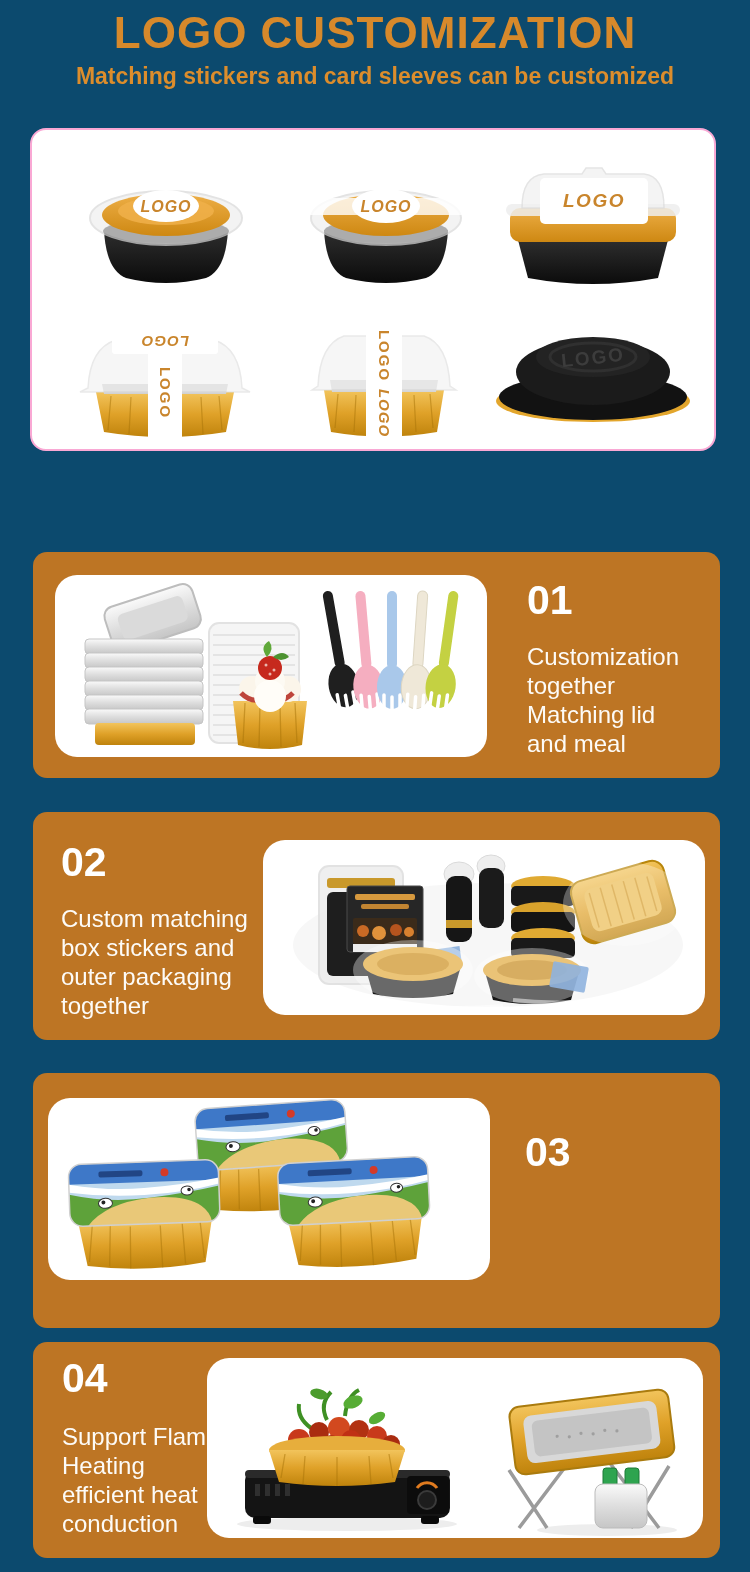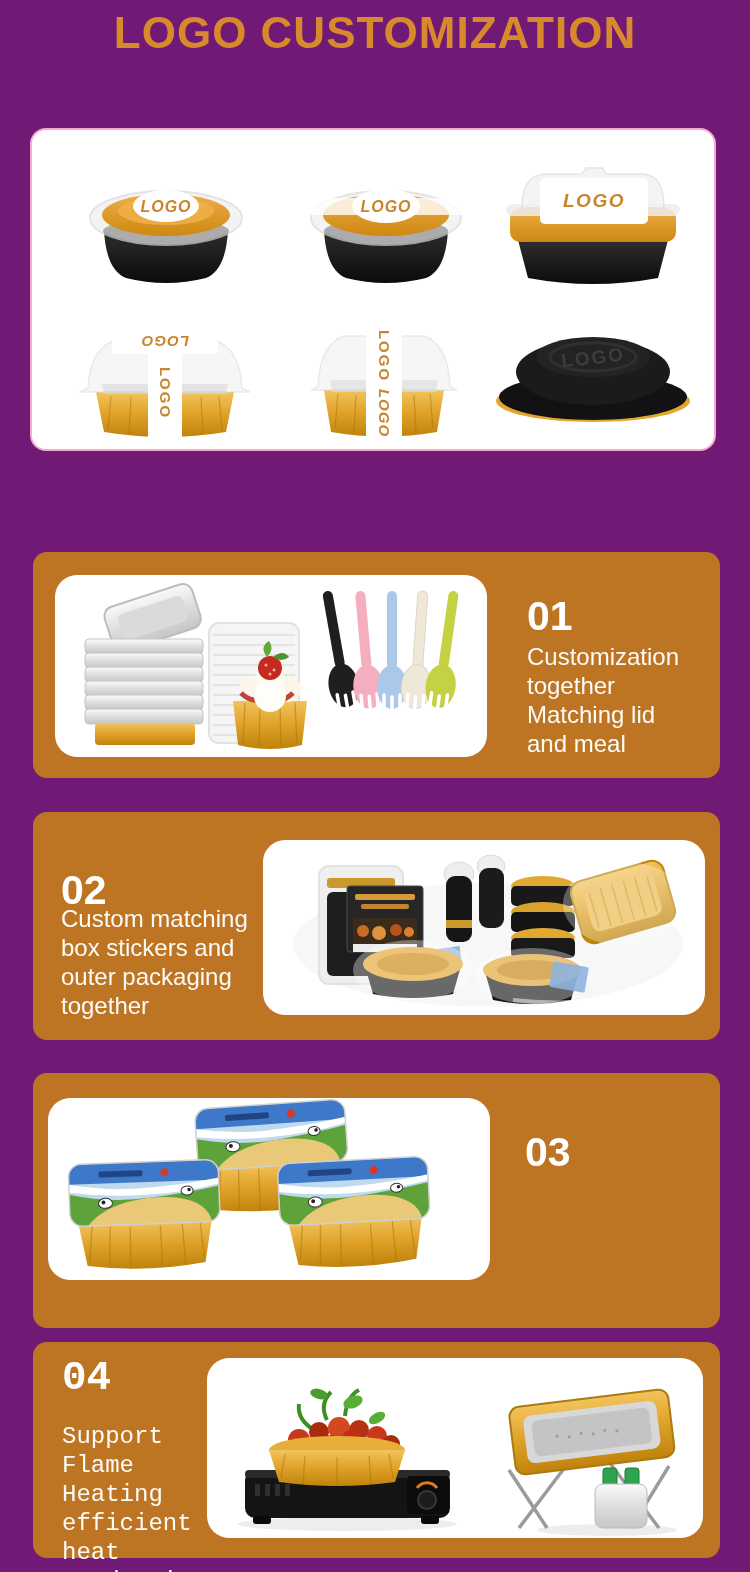--- a/index.html
+++ b/index.html
@@ -1,17 +1,17 @@
 <!DOCTYPE html>
 <html><head>
 <meta charset="utf-8">
 <style>
   html,body { margin:0; padding:0; background:#ffffff; }
   body { font-family:"Liberation Sans", sans-serif; }
-  .page { position:relative; width:750px; height:1572px; background:#701a75; overflow:hidden; margin:0 auto; }
+  .page { position:relative; width:750px; height:1572px; background:#0c4a6e; overflow:hidden; margin:0 auto; }
 
   .title { position:absolute; top:8px; left:0; width:750px; margin:0; text-align:center;
            font-size:44px; font-weight:800; letter-spacing:1px; color:#D7892B; }
   .subtitle { position:absolute; top:63px; left:0; width:750px; text-align:center;
               font-size:23px; font-weight:700; color:#DC8D2C; }
 
   .showcase { position:absolute; left:30px; top:128px; width:686px; height:323px;
               background:#fff; border:2px solid #f9a8d4; border-radius:16px; box-sizing:border-box; }
   .product { position:absolute; }
   .product svg { display:block; width:100%; height:100%; }
@@ -71,20 +71,21 @@
         <circle cx="96" cy="11" r="4" fill="#D43A28"></circle>
       </g>
       <rect x="0" y="0" width="150" height="62" rx="13" fill="none" stroke="#D0D0D0" stroke-width="1.5"></rect>
     </g>
   </defs>
 </svg>
 
 <div class="page">
 
   <h1 class="title">LOGO CUSTOMIZATION</h1>
+  <div class="subtitle">Matching stickers and card sleeves can be customized</div>
 
   <div class="showcase">
 
     <div class="product" style="left:28px; top:24px; width:212px; height:138px;">
       <svg viewBox="0 0 212 138">
         <path d="M44,76 Q46,116 66,124 Q106,134 146,124 Q166,116 168,76 Z" fill="url(#gBlack)"></path>
         <ellipse cx="106" cy="77" rx="63" ry="12" fill="#101010"></ellipse>
         <ellipse cx="106" cy="64" rx="76" ry="27" fill="#EFEFEF" opacity="0.7" stroke="#D8D8D8" stroke-width="2"></ellipse>
         <ellipse cx="106" cy="61" rx="64" ry="21" fill="url(#gAmber)"></ellipse>
         <ellipse cx="106" cy="57" rx="48" ry="14" fill="#F0B04A" opacity="0.85"></ellipse>
@@ -211,29 +212,29 @@
             <path d="M-8,104 L-8,117 M0,106 L0,119 M8,104 L8,117" stroke="#FFFFFF" stroke-width="3.5" stroke-linecap="round"></path>
           </g>
           <g transform="translate(399,16) rotate(8)">
             <rect x="-5" y="0" width="10" height="78" rx="5" fill="#C4D142"></rect>
             <ellipse cx="0" cy="96" rx="15" ry="22" fill="#C4D142"></ellipse>
             <path d="M-8,104 L-8,117 M0,106 L0,119 M8,104 L8,117" stroke="#FFFFFF" stroke-width="3.5" stroke-linecap="round"></path>
           </g>
         </g>
       </svg>
     </div>
-    <div class="num" style="left:494px; top:26px;margin-top:16px;">01</div>
+    <div class="num" style="left:494px; top:26px;">01</div>
     <div class="desc" style="left:494px; top:90px; width:185px;">Customization
 together
 Matching lid
 and meal</div>
   </section>
 
   <section class="card" style="top:812px; height:228px;">
-    <div class="num" style="left:28px; top:28px;margin-top:28px;">02</div>
+    <div class="num" style="left:28px; top:28px;">02</div>
     <div class="desc" style="left:28px; top:92px; width:200px;">Custom matching
 box stickers and
 outer packaging
 together</div>
     <div class="photo" style="left:230px; top:28px; width:442px; height:175px;">
       <svg viewBox="0 0 442 175">
         <ellipse cx="225" cy="105" rx="195" ry="62" fill="#F1F1F1" opacity="0.55"></ellipse>
         <g>
           <rect x="56" y="26" width="84" height="118" rx="10" fill="#ECECEC" opacity="0.8" stroke="#DCDCDC" stroke-width="2"></rect>
           <rect x="64" y="38" width="68" height="10" rx="3" fill="#C9992B"></rect>
@@ -294,21 +295,21 @@
     <div class="photo" style="left:15px; top:25px; width:442px; height:182px;">
       <svg viewBox="0 0 442 182">
         <use href="#printedPan" transform="translate(150,6) rotate(-4 75 56)"></use>
         <use href="#printedPan" transform="translate(22,64) rotate(-2 75 56)"></use>
         <use href="#printedPan" transform="translate(232,62) rotate(-3 75 56)"></use>
       </svg>
     </div>
     <div class="num" style="left:492px; top:57px;">03</div>
   </section>
 
-  <section class="card" style="top:1342px; height:216px;font-family:Liberation Mono, monospace;">
+  <section class="card" style="top:1342px; height:216px;">
     <div class="num" style="left:29px; top:14px;">04</div>
     <div class="desc" style="left:29px; top:80px; width:185px;">Support Flame
 Heating
 efficient heat
 conduction</div>
     <div class="photo" style="left:174px; top:16px; width:496px; height:180px;">
       <svg viewBox="0 0 496 180">
         <g>
           <ellipse cx="140" cy="166" rx="110" ry="7" fill="#EDEDED"></ellipse>
           <ellipse cx="130" cy="114" rx="42" ry="8" fill="#222222"></ellipse>

